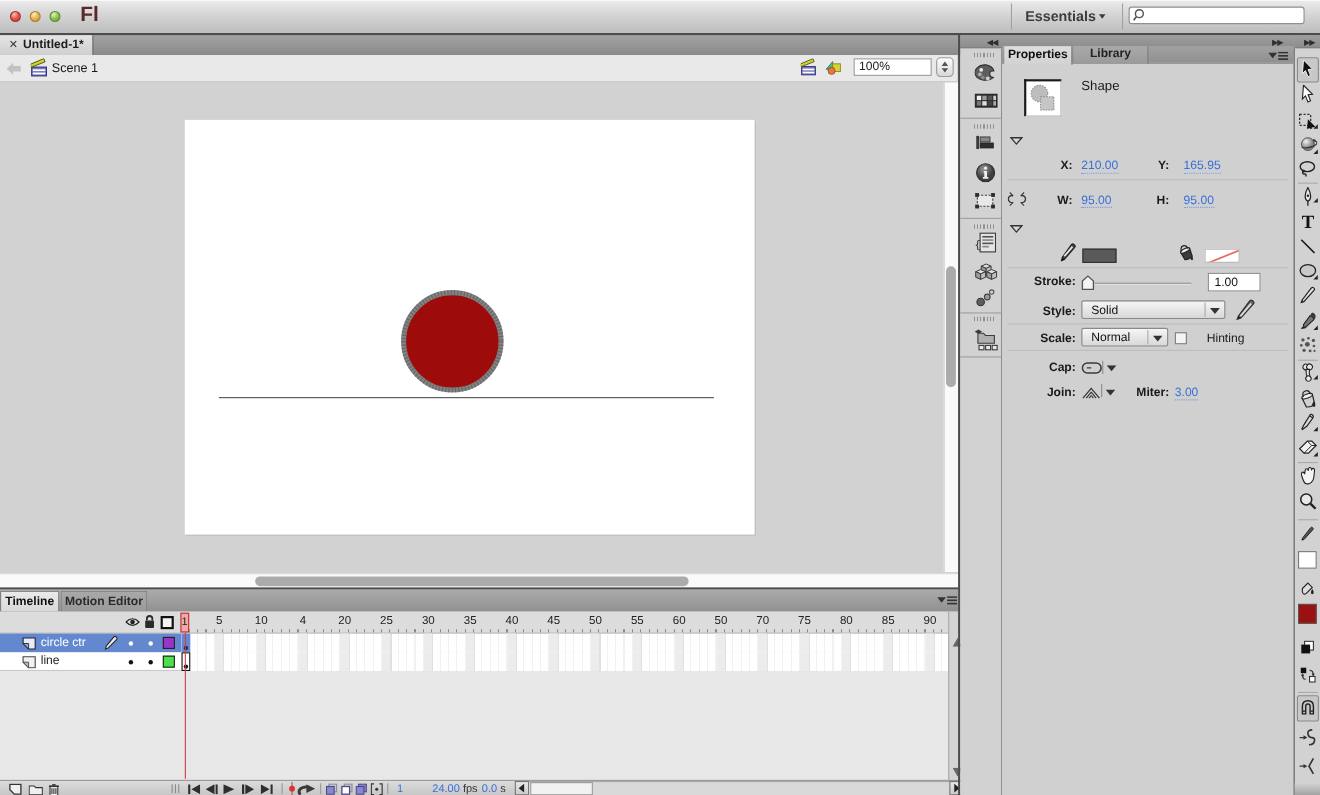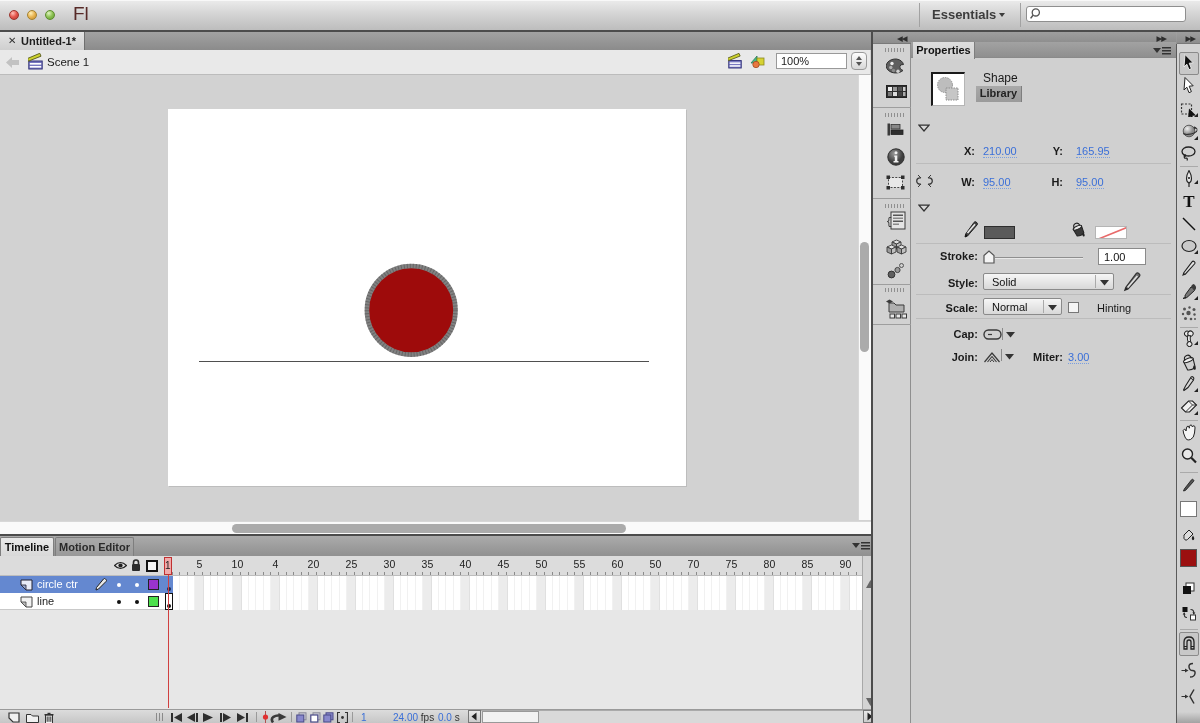--- a/index.html
+++ b/index.html
@@ -9,21 +9,21 @@
   svg { display:block; }
 
   
   #titlebar { left:0; top:0; width:1200px; height:30px;
     background:linear-gradient(#eaeaea 0%, #d4d4d4 45%, #bdbdbd 100%);
     border-top:1px solid #f8f8f8; }
   .tl { width:10px; height:10px; border-radius:50%; top:9.5px; }
   #tl-r { left:8.5px;  background:radial-gradient(circle at 35% 28%, #ffc0b8, #e5544a 50%, #b13a32 100%); border:1px solid #9c332c;}
   #tl-y { left:26.5px; background:radial-gradient(circle at 35% 28%, #fff0b8, #e8b34f 50%, #c08a2e 100%); border:1px solid #a5822f;}
   #tl-g { left:44.5px; background:radial-gradient(circle at 35% 28%, #e0f4c0, #8cc152 50%, #5f9b30 100%); border:1px solid #5d8c2e;}
-  #fl-logo { left:73px; top:3px; font-size:19px; font-weight:normal; color:#572a28; letter-spacing:0px;}
+  #fl-logo { left:73px; top:3px; font-size:19px; font-weight:bold; color:#572a28; letter-spacing:0px;}
   #sep1 { left:919px; top:3px; width:1px; height:24px; background:#a2a2a2; }
   #sep2 { left:1020px; top:3px; width:1px; height:24px; background:#a2a2a2; }
   #essentials { left:932px; top:7px; font-size:13px; font-weight:bold; color:#3c3c3c; }
   #ess-arrow { left:999px; top:13px; width:0; height:0; border-left:3.5px solid transparent; border-right:3.5px solid transparent; border-top:4.5px solid #3c3c3c; }
   #search { left:1026px; top:6px; width:160px; height:16px; background:#fff; border:1px solid #8f8f8f; border-radius:3px; }
 
   
   #tabbar { left:0; top:30px; width:1200px; height:20px;
     background:linear-gradient(#a2a2a2, #8b8b8b); border-top:2px solid #4c4c4c; }
   #doctab { left:0; top:32px; width:85px; height:18px;
@@ -65,21 +65,21 @@
     background:repeating-linear-gradient(90deg, transparent 0 6.6px, #8a8a8a 6.6px 7.6px); }
 
   
   #rborder1 { left:871px; top:30px; width:2px; height:693px; background:#4c4c4c; }
   #dockband { left:873px; top:32px; width:303px; height:12px; background:linear-gradient(#9e9e9e,#8d8d8d); border-bottom:1px solid #797979;}
   #dockband2 { left:1177px; top:32px; width:23px; height:12px; background:linear-gradient(#9e9e9e,#8d8d8d); border-bottom:1px solid #797979;}
   #iconstrip { left:873px; top:44px; width:38px; height:679px; background:#d2d2d2; border-right:1px solid #8f8f8f; }
   #props { left:911px; top:44px; width:265px; height:679px; background:#d0d0d0; }
   #props-tabbar { left:0; top:-2px; width:265px; height:16px; background:linear-gradient(#a2a2a2,#8f8f8f); border-bottom:1px solid #8a8a8a;}
   #ptab-props { left:2px; top:-2px; width:62px; height:17px; background:linear-gradient(#dedede,#d2d2d2); border-right:1px solid #7e7e7e; font-size:11px; font-weight:bold; color:#111; text-align:center; line-height:16px;}
-  #ptab-lib { left:65px; top:-2px; width:46px; height:16px; background:linear-gradient(#a9a9a9,#9a9a9a); border-right:1px solid #7e7e7e; font-size:11px; font-weight:bold; color:#222; text-align:center; line-height:15px;margin-top:44px;}
+  #ptab-lib { left:65px; top:-2px; width:68px; height:16px; background:linear-gradient(#a9a9a9,#9a9a9a); border-right:1px solid #7e7e7e; font-size:11px; font-weight:bold; color:#222; text-align:center; line-height:15px;}
   .phdr { position:absolute; left:0; width:265px; height:17px; background:#c3c3c3; border-top:1px solid #a6a6a6; border-bottom:1px solid #b2b2b2; font-size:11px; font-weight:bold; color:#1a1a1a; }
   .phdr span { position:absolute; left:23px; top:2px; }
   .plabel { position:absolute; font-size:11px; font-weight:bold; color:#1a1a1a; text-align:right; }
   .pblue { color:#3a6fd8; border-bottom:1px dotted #7a9fe0; font-weight:normal; }
   .pdiv { position:absolute; left:5px; width:255px; height:1px; background:#bcbcbc; }
   #tools { left:1176px; top:44px; width:24px; height:679px; background:#d2d2d2; border-left:1px solid #5a5a5a; }
   .hdl { position:absolute; left:12px; width:19px; height:4px;
     background:repeating-linear-gradient(90deg, #8f8f8f 0 1px, transparent 1px 3px); }
   .sdiv { position:absolute; left:0; width:38px; height:1px; background:#9e9e9e; }
   .tool { left:50%; transform:translateX(-50%); }

